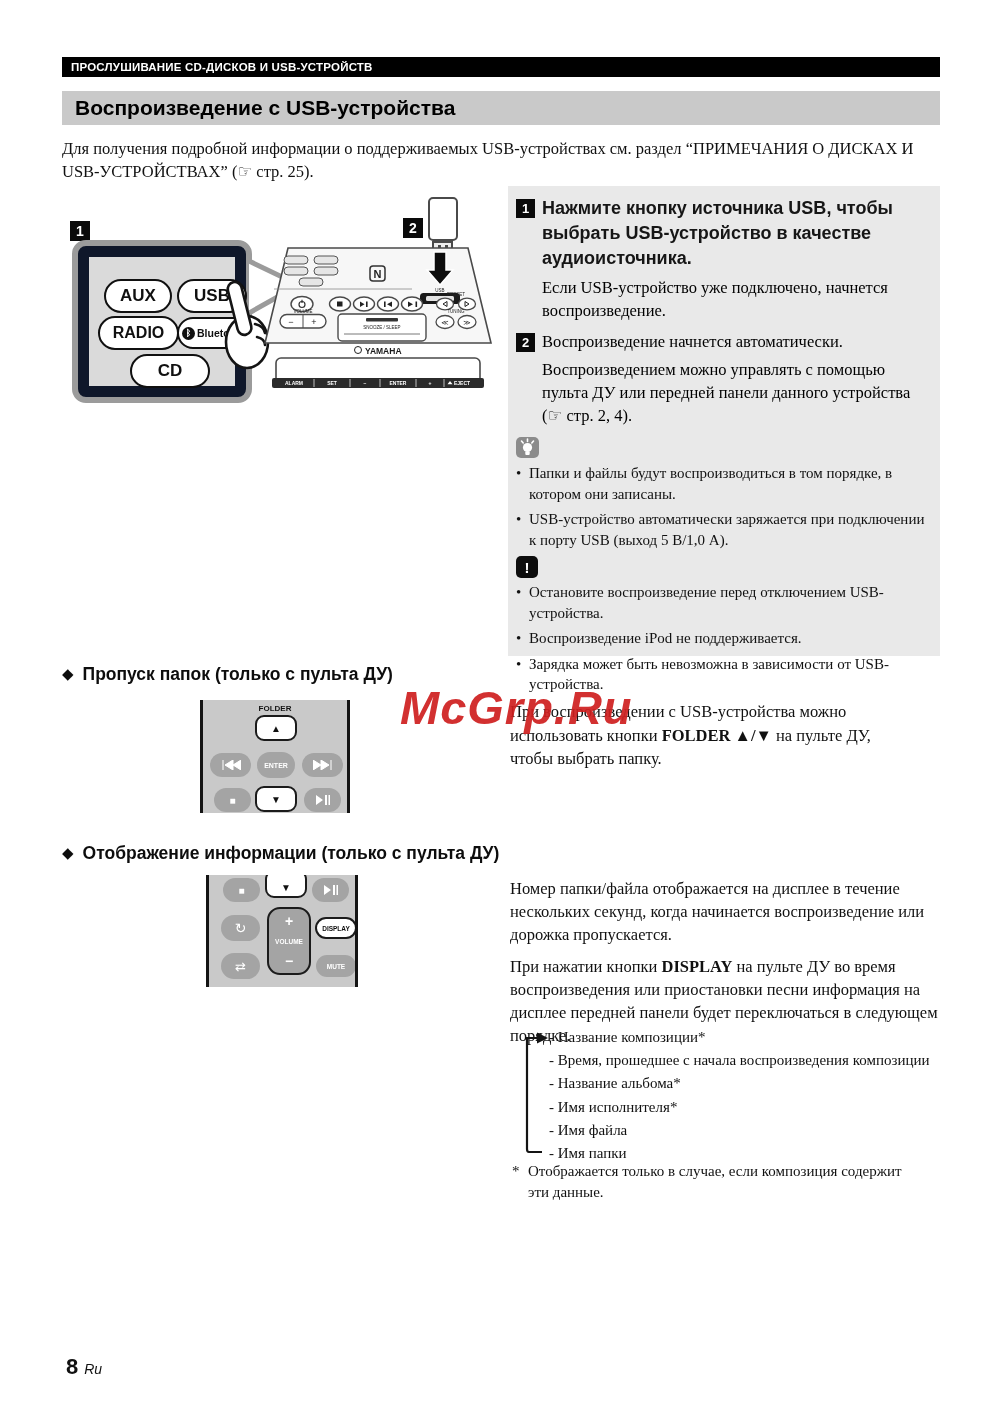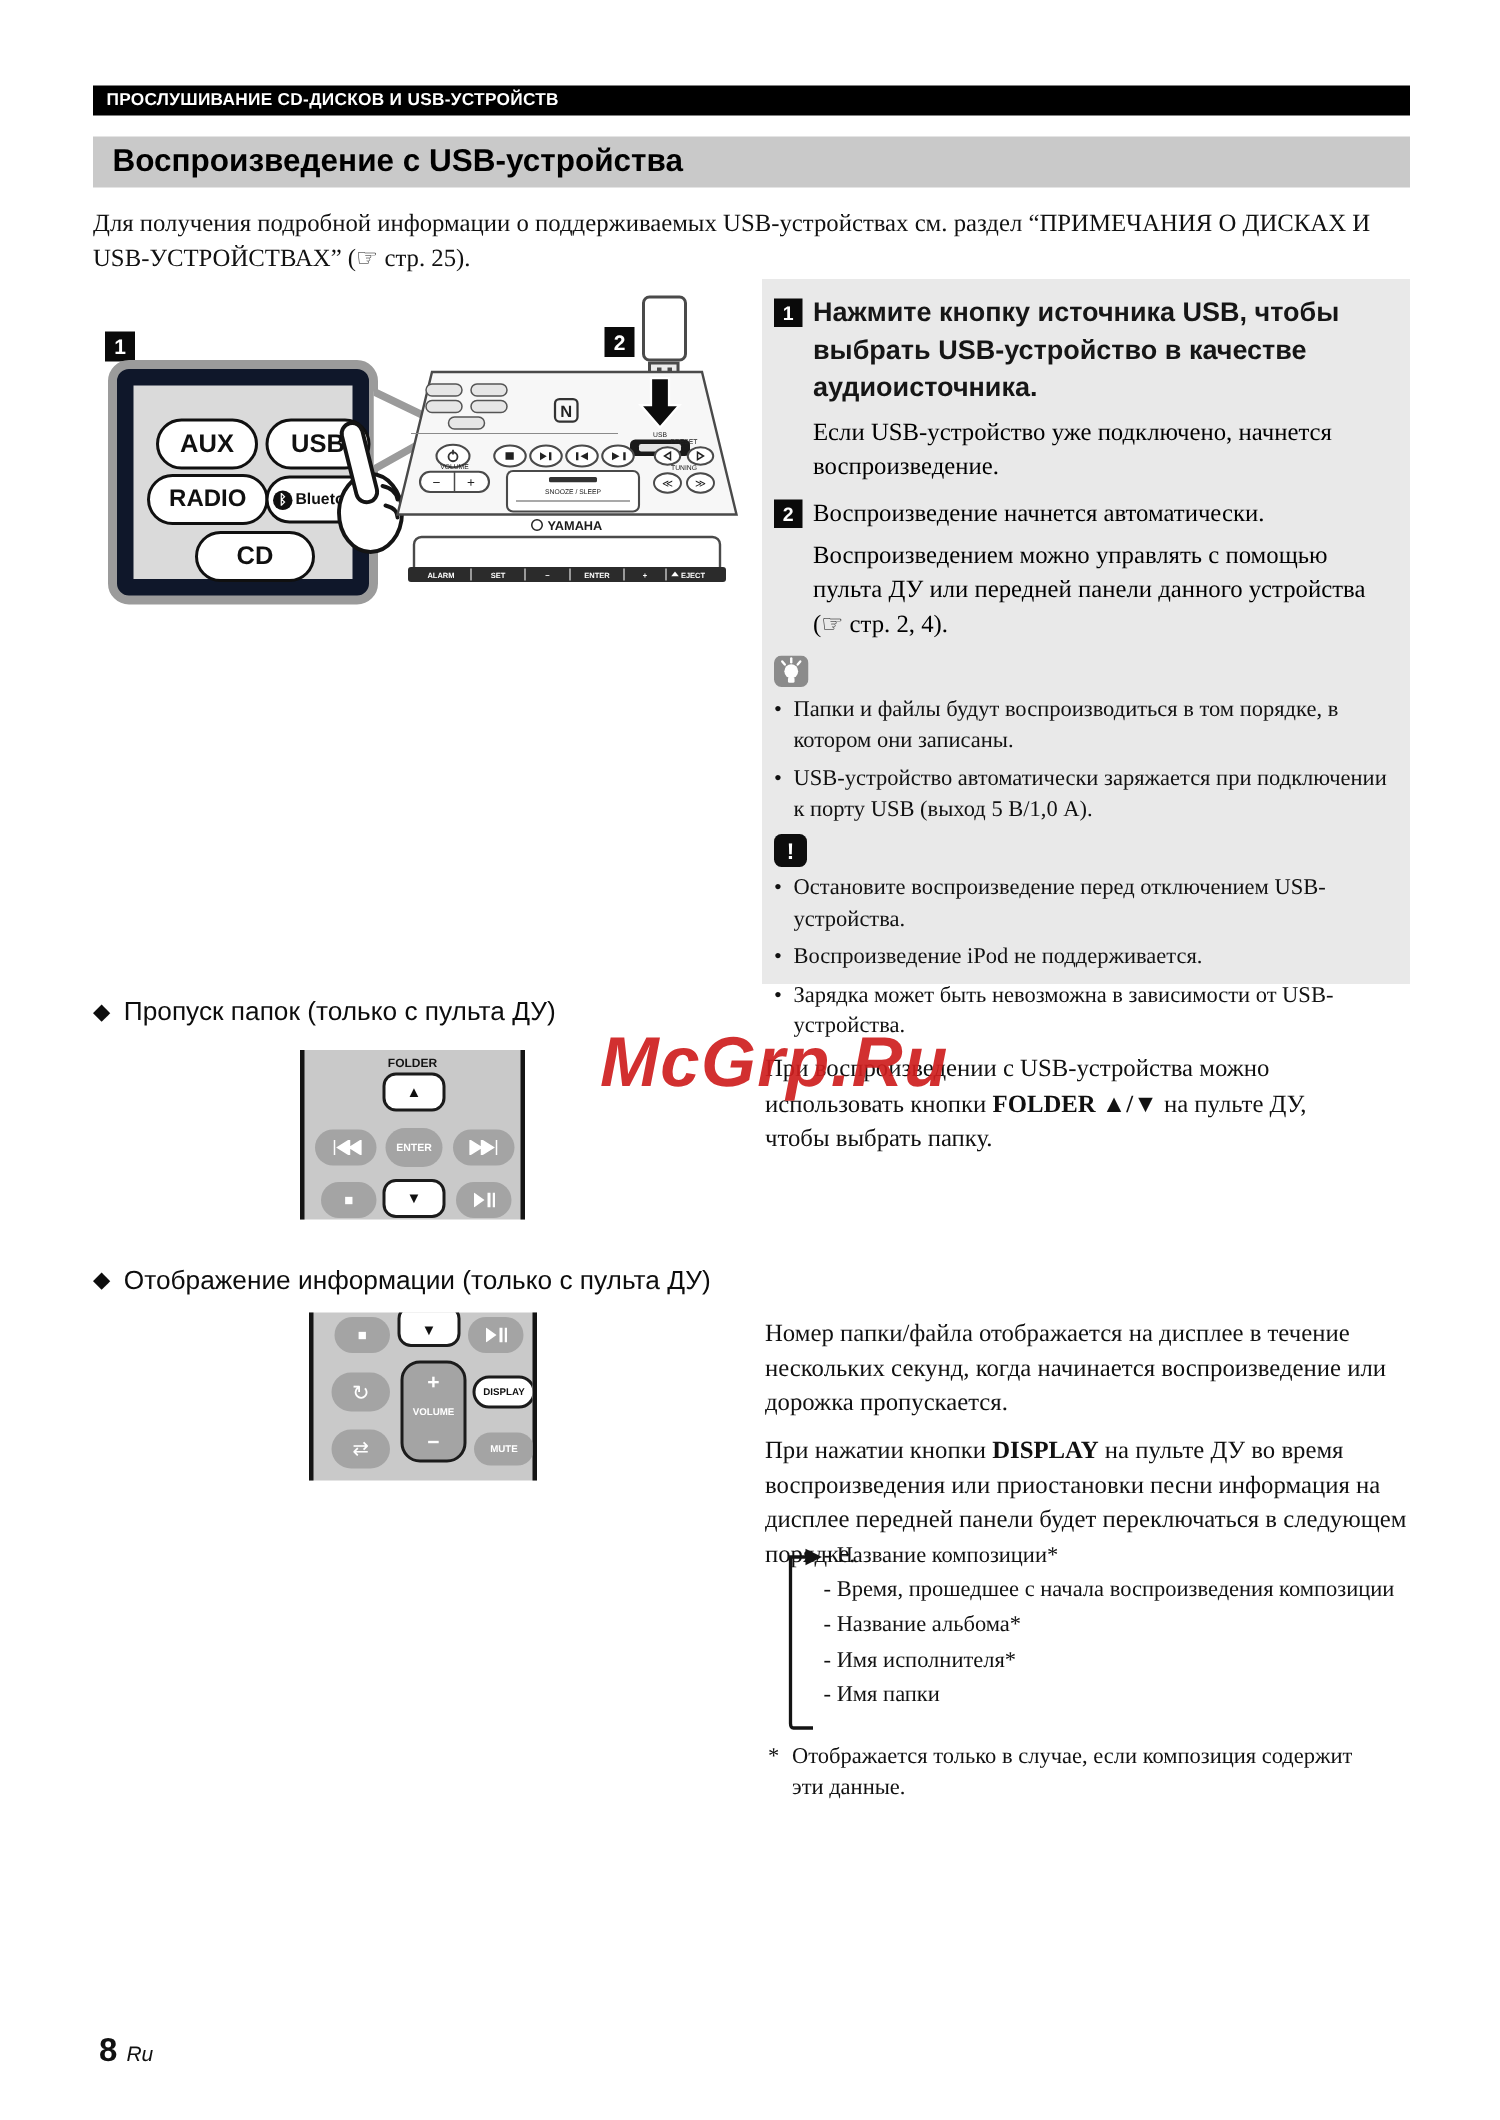--- a/index.html
+++ b/index.html
@@ -42,21 +42,21 @@
   .step{position:relative;padding-left:26px;margin-bottom:8px;}
   .step .numbadge{left:0;top:3px;width:19px;height:19px;font-size:13px;line-height:19px;}
   .step-h{font-size:18px;font-weight:bold;line-height:25px;color:#161616;}
   .step-p{font-size:16.5px;line-height:23px;margin-top:5px;color:#000000;}
   .icon-row{margin:10px 0 4px 0;height:22px;}
   .blist{margin:2px 0 0 0;}
   .bitem{position:relative;padding-left:13px;font-size:15px;line-height:20.5px;margin-bottom:5px;}
   .bitem .bullet{position:absolute;left:0;top:0;}
 
   
-  .sect-h{position:absolute;font-size:17.5px;font-weight:normal;color:#0d0d0d;}
+  .sect-h{position:absolute;font-size:17.5px;font-weight:bold;color:#0d0d0d;}
   .sect-h .dia{font-size:15px;margin-right:9px;position:relative;top:-1px;}
 
   
   .remote{position:absolute;background:#c9c9c9;border-left:3px solid #141414;
           border-right:3px solid #141414;overflow:hidden;box-sizing:border-box;}
   .rbtn{position:absolute;background:#a4a4a4;border-radius:999px;color:#fff;display:flex;
         align-items:center;justify-content:center;}
   .rbtn-key{position:absolute;background:#fff;border:2.5px solid #1b1b1b;border-radius:9px;
             color:#101010;display:flex;align-items:center;justify-content:center;box-sizing:border-box;}
   .rlabel{position:absolute;font-size:8px;font-weight:bold;color:#141414;text-align:center;}
@@ -325,20 +325,21 @@
   <svg class="loop-arrow" width="30" height="128">
     <path d="M20,122 H7 Q5,122 5,119 V8 H16" fill="none" stroke="#141414" stroke-width="2.2"></path>
     <path d="M15,2.5 L26,8 L15,13.5 Z" fill="#141414"></path>
   </svg>
 
   <div class="loop-list serif">
     <div class="loop-item"><span>-</span>&nbsp;<span>Название композиции*</span></div>
     <div class="loop-item"><span>-</span>&nbsp;<span>Время, прошедшее с начала воспроизведения композиции</span></div>
     <div class="loop-item"><span>-</span>&nbsp;<span>Название альбома*</span></div>
     <div class="loop-item"><span>-</span>&nbsp;<span>Имя исполнителя*</span></div>
+    <div class="loop-item"><span>-</span>&nbsp;<span>Имя файла</span></div>
     <div class="loop-item"><span>-</span>&nbsp;<span>Имя папки</span></div>
   </div>
 
   <div class="footnote serif">
     <span class="mark">*</span>
     <span class="fn-text">Отображается только в случае, если композиция содержит эти данные.</span>
   </div>
 
   <div class="pagefoot">
     <span class="num">8</span><span class="lang">Ru</span>

